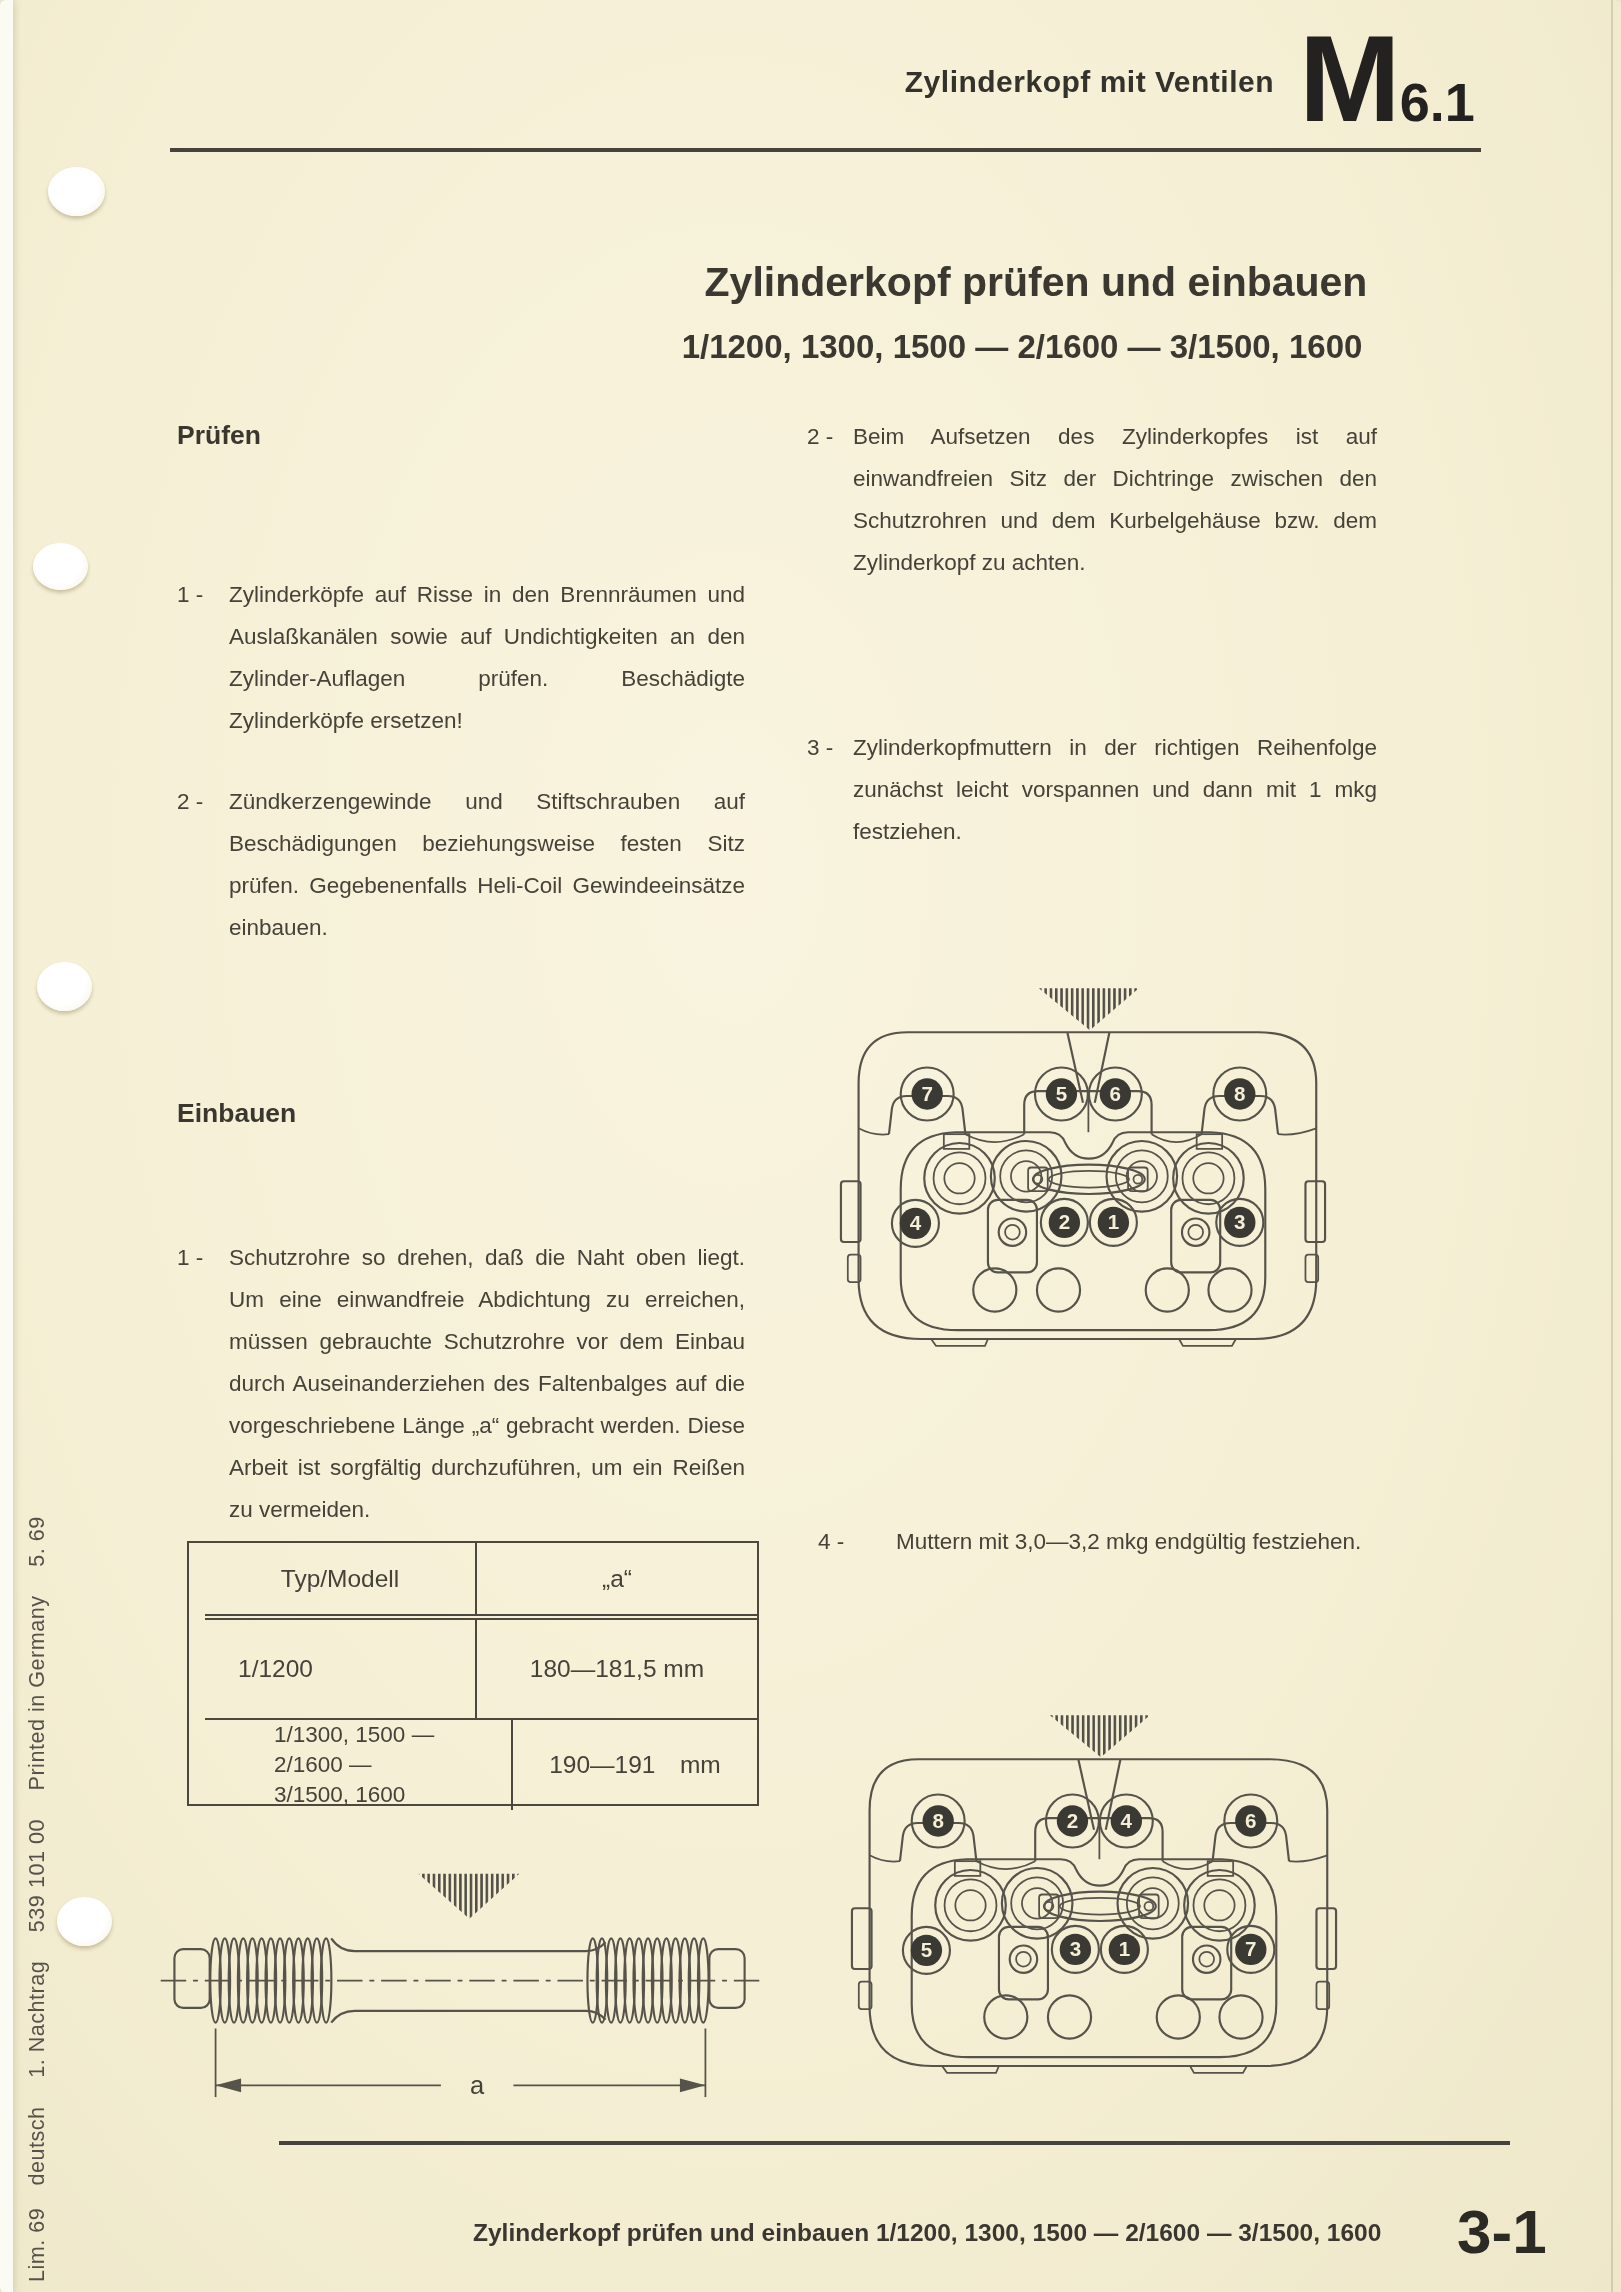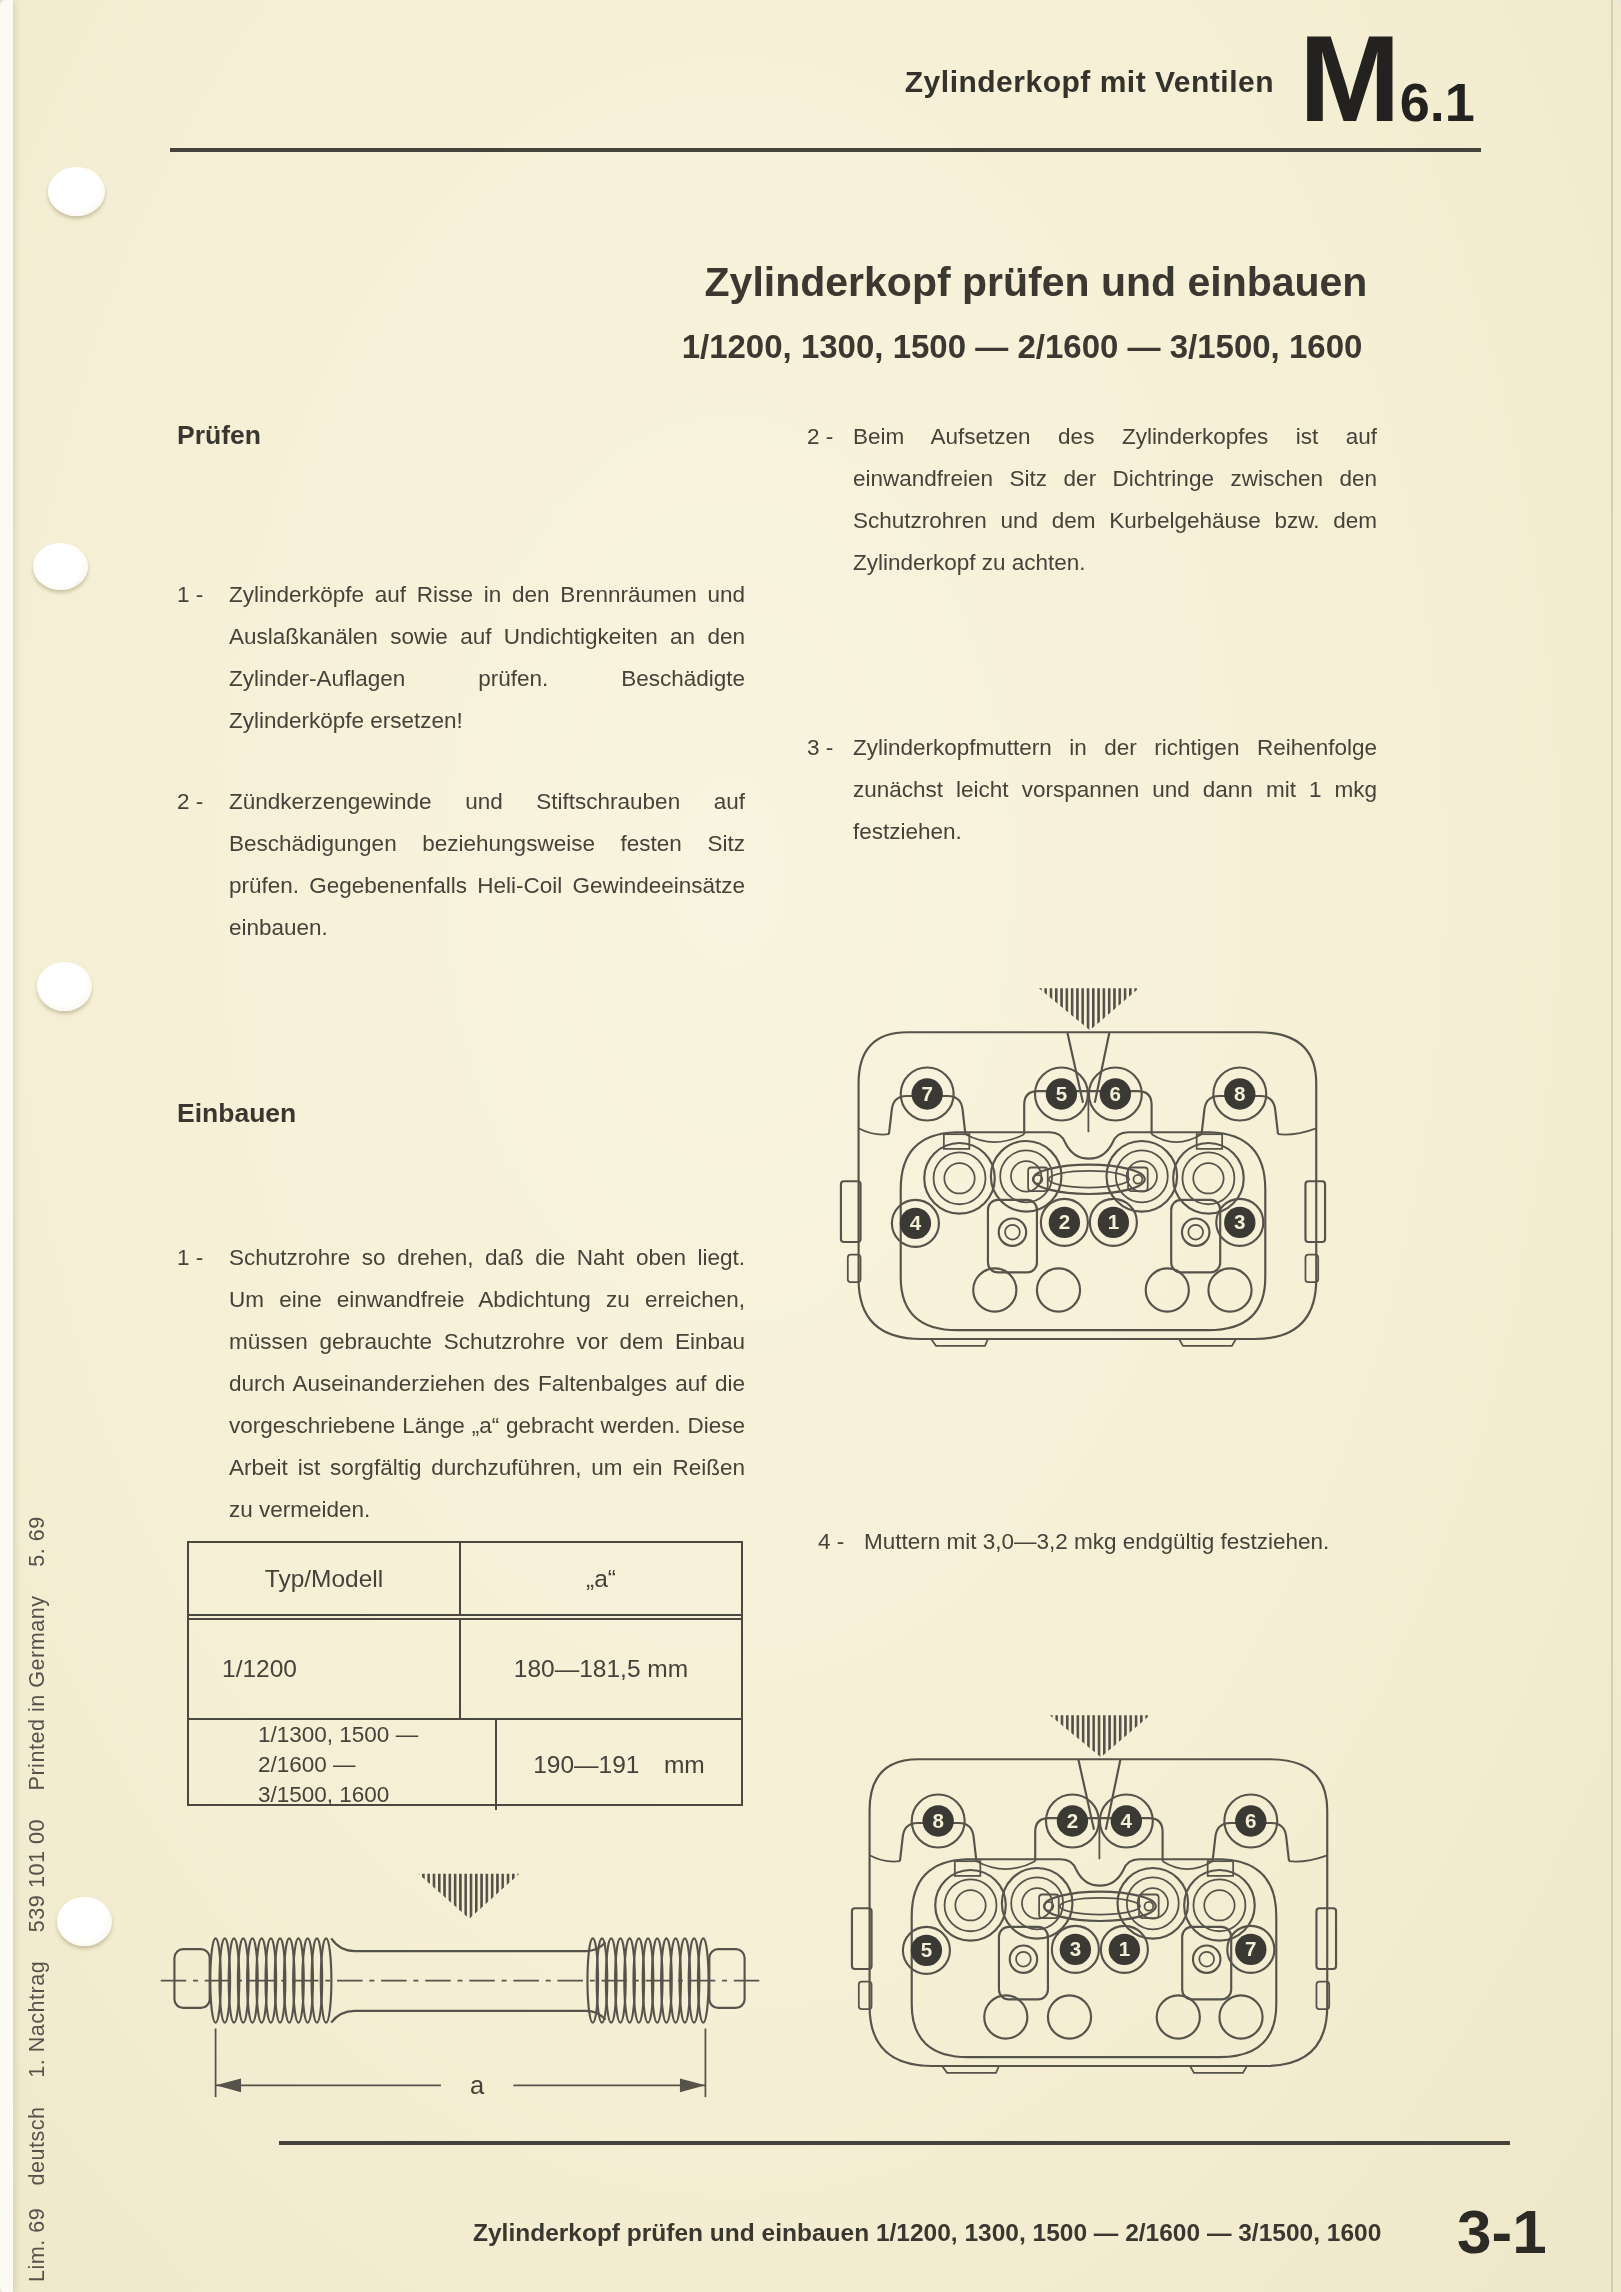--- a/index.html
+++ b/index.html
@@ -19,23 +19,23 @@
   .hdr-rule{position:absolute;left:170px;top:148px;width:1311px;height:3.9px;background:#45433c;}
 
   .title-main{position:absolute;left:1036px;top:259px;transform:translateX(-50%);font-size:41px;font-weight:bold;color:#3a3831;white-space:nowrap;}
   .title-models{position:absolute;left:1022px;top:328px;transform:translateX(-50%);font-size:33px;font-weight:bold;color:#3a3831;white-space:nowrap;}
 
   .sect-heading{position:absolute;font-size:26.5px;font-weight:bold;color:#393730;}
   .item{position:absolute;display:flex;font-size:22.5px;line-height:42px;color:#45423a;}
   .item .marker{width:52px;flex:none;}
   .item.right .marker{width:46px;}
   .item .itext{margin:0;flex:1;text-align:justify;}
-  .item.single .itext{text-align:left;white-space:nowrap;}
-
-  .spec-table{position:absolute;left:187px;top:1541px;width:552px;border:2.9px solid #4b4840;color:#45423a;}
+  .item.single .itext{text-align:left;white-space:nowrap;margin-left:32px;}
+
+  .spec-table{position:absolute;left:187px;top:1541px;width:552px;border:2.9px solid #4b4840;color:#45423a;padding-left:16px;}
   .t-row{display:grid;grid-template-columns:272px 1fr;}
   .t-head{height:71px;border-bottom:6.9px double #4b4840;}
   .t-r1{height:98px;border-bottom:2.9px solid #4b4840;}
   .t-r2{height:84px;margin-left:36px;}
   .t-cell{display:flex;align-items:center;font-size:24.5px;}
   .t-cell.c1{border-right:2.9px solid #4b4840;}
   .t-cell.center{justify-content:center;}
   .t-cell.left{padding-left:33px;}
   .t-cell .lines{font-size:22.5px;line-height:30px;}
 

